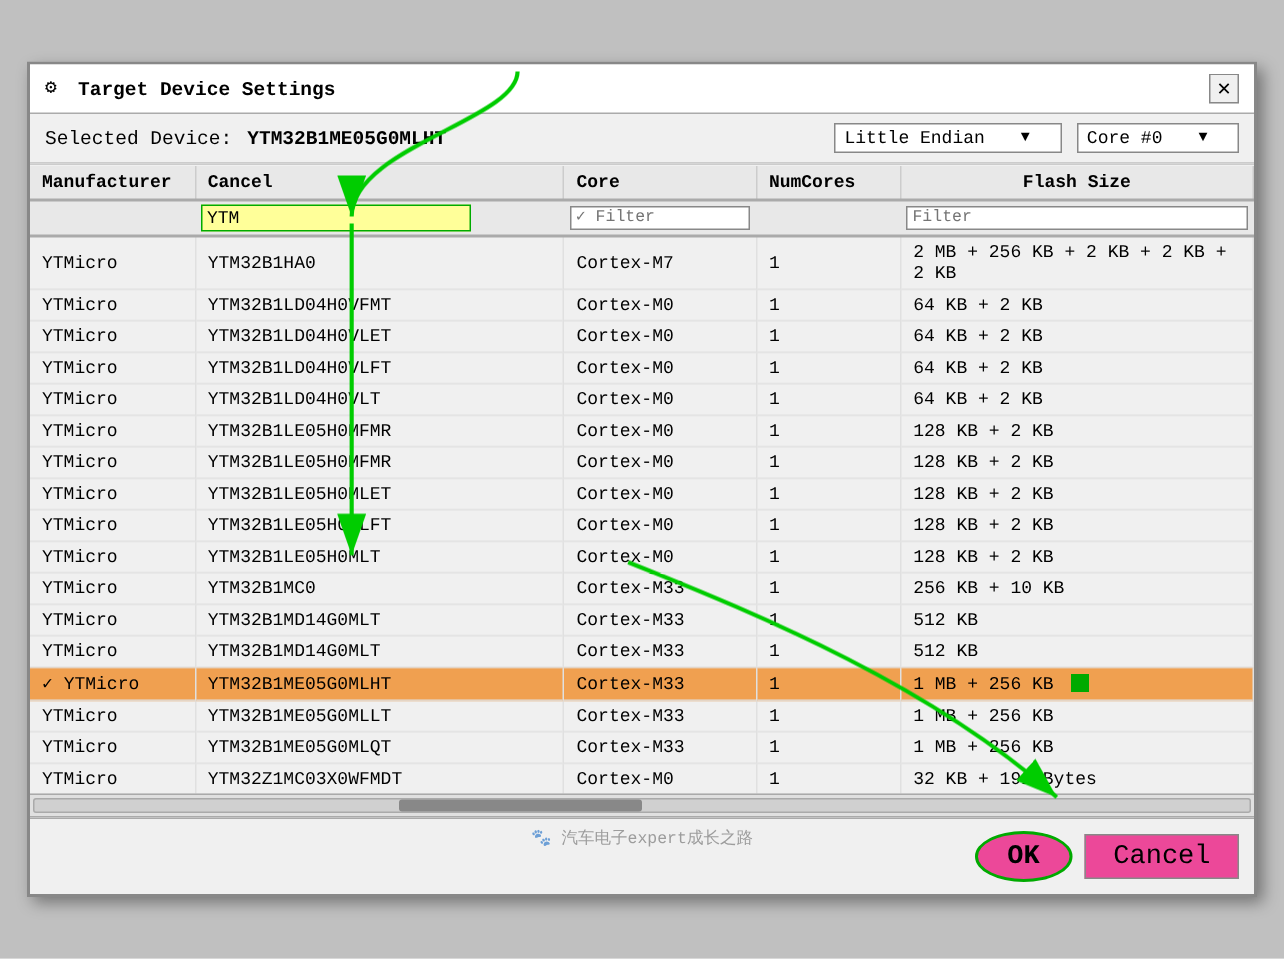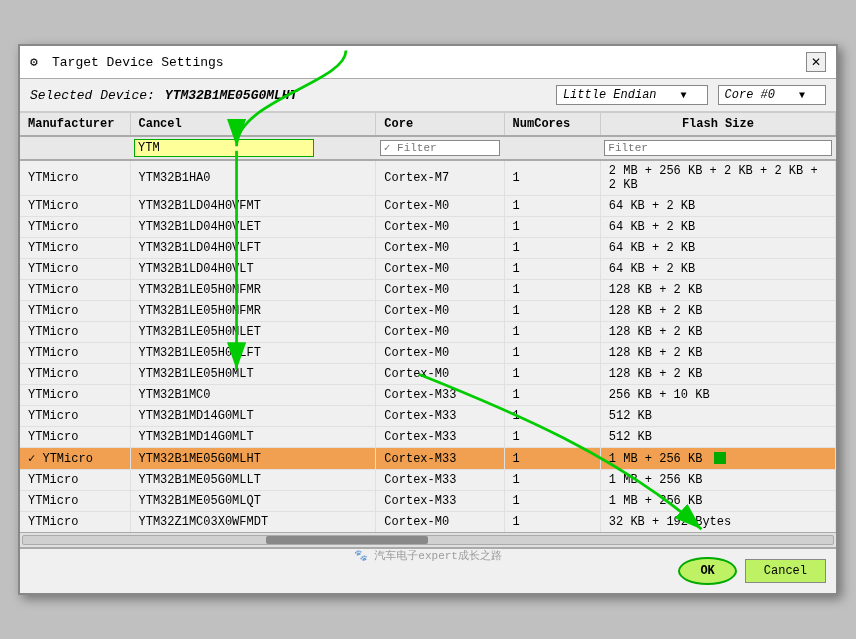--- a/index.html
+++ b/index.html
@@ -30,42 +30,41 @@
     .title-bar-left {
       display: flex;
       align-items: center;
       gap: 6px;
     }
     .title-icon {
       width: 16px;
       height: 16px;
     }
     .title-text {
-      font-weight: normal;
+      font-weight: bold;
       font-size: 13px;
     }
     .close-btn {
       width: 20px;
       height: 20px;
       background: #f0f0f0;
       border: 1px solid #888;
       cursor: pointer;
       display: flex;
       align-items: center;
       justify-content: center;
       font-size: 12px;
     }
     .header-row {
       display: flex;
       align-items: center;
       padding: 6px 10px;
       gap: 10px;
       background: #f0f0f0;
       border-bottom: 1px solid #ccc;
-      font-style: italic;
     }
     .spacer { flex: 1; }
     .dropdown {
       background: #fff;
       border: 1px solid #888;
       padding: 2px 20px 2px 6px;
       font-size: 12px;
       font-family: 'Courier New', monospace;
       position: relative;
       cursor: pointer;
@@ -157,23 +156,23 @@
     .scrollbar-thumb {
       position: absolute;
       left: 30%;
       width: 20%;
       height: 100%;
       background: #888;
       border-radius: 2px;
     }
     .btn {
       padding: 4px 18px;
-      font-size: 12px;
-      font-family: 'Courier New', monospace;
-      background: #bef264;
+      font-size: 18px;
+      font-family: 'Courier New', monospace;
+      background: #ec4899;
       border: 1px solid #888;
       cursor: pointer;
     }
     .btn-ok {
       border: 2px solid #00aa00;
       border-radius: 50%;
       padding: 5px 20px;
       font-weight: bold;
     }
     .watermark {

